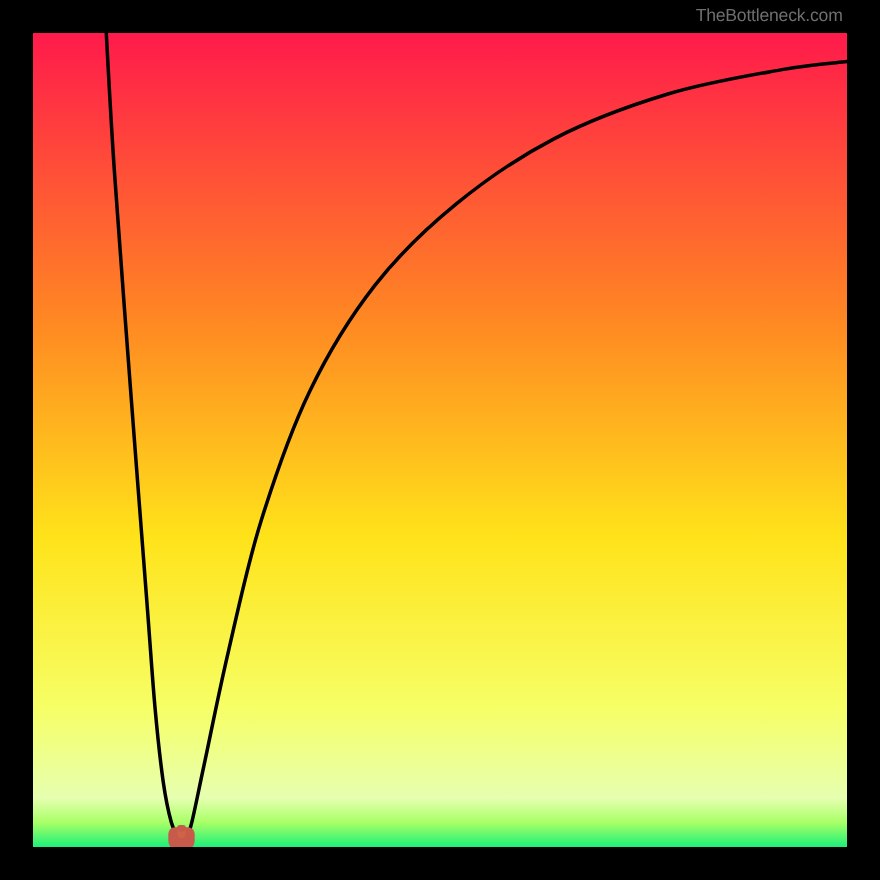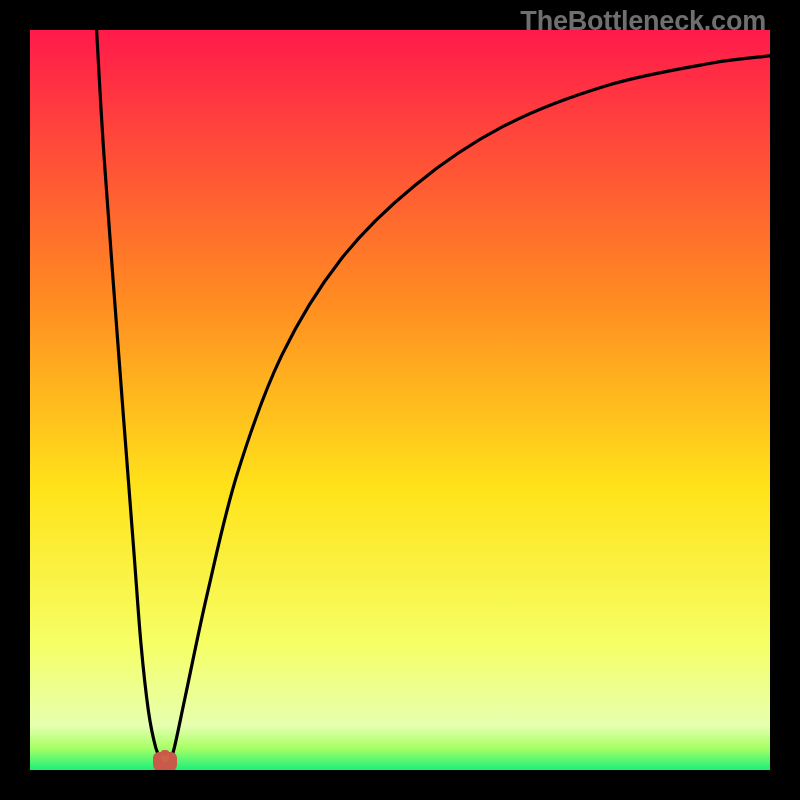--- a/index.html
+++ b/index.html
@@ -25,22 +25,22 @@
     top: 30px;
     width: 740px;
     height: 740px;
     overflow: hidden;
   }
   .watermark {
     position: absolute;
     top: 6px;
     right: 34px;
     color: #6f6f6f;
-    font-size: 27px;
-    font-weight: 700;
+    font-size: 16px;
+    font-weight: 400;
     user-select: none;
     letter-spacing: -0.2px;
   }
   svg {
     display: block;
   }
   .marker {
     position: absolute;
     width: 24px;
     height: 22px;

